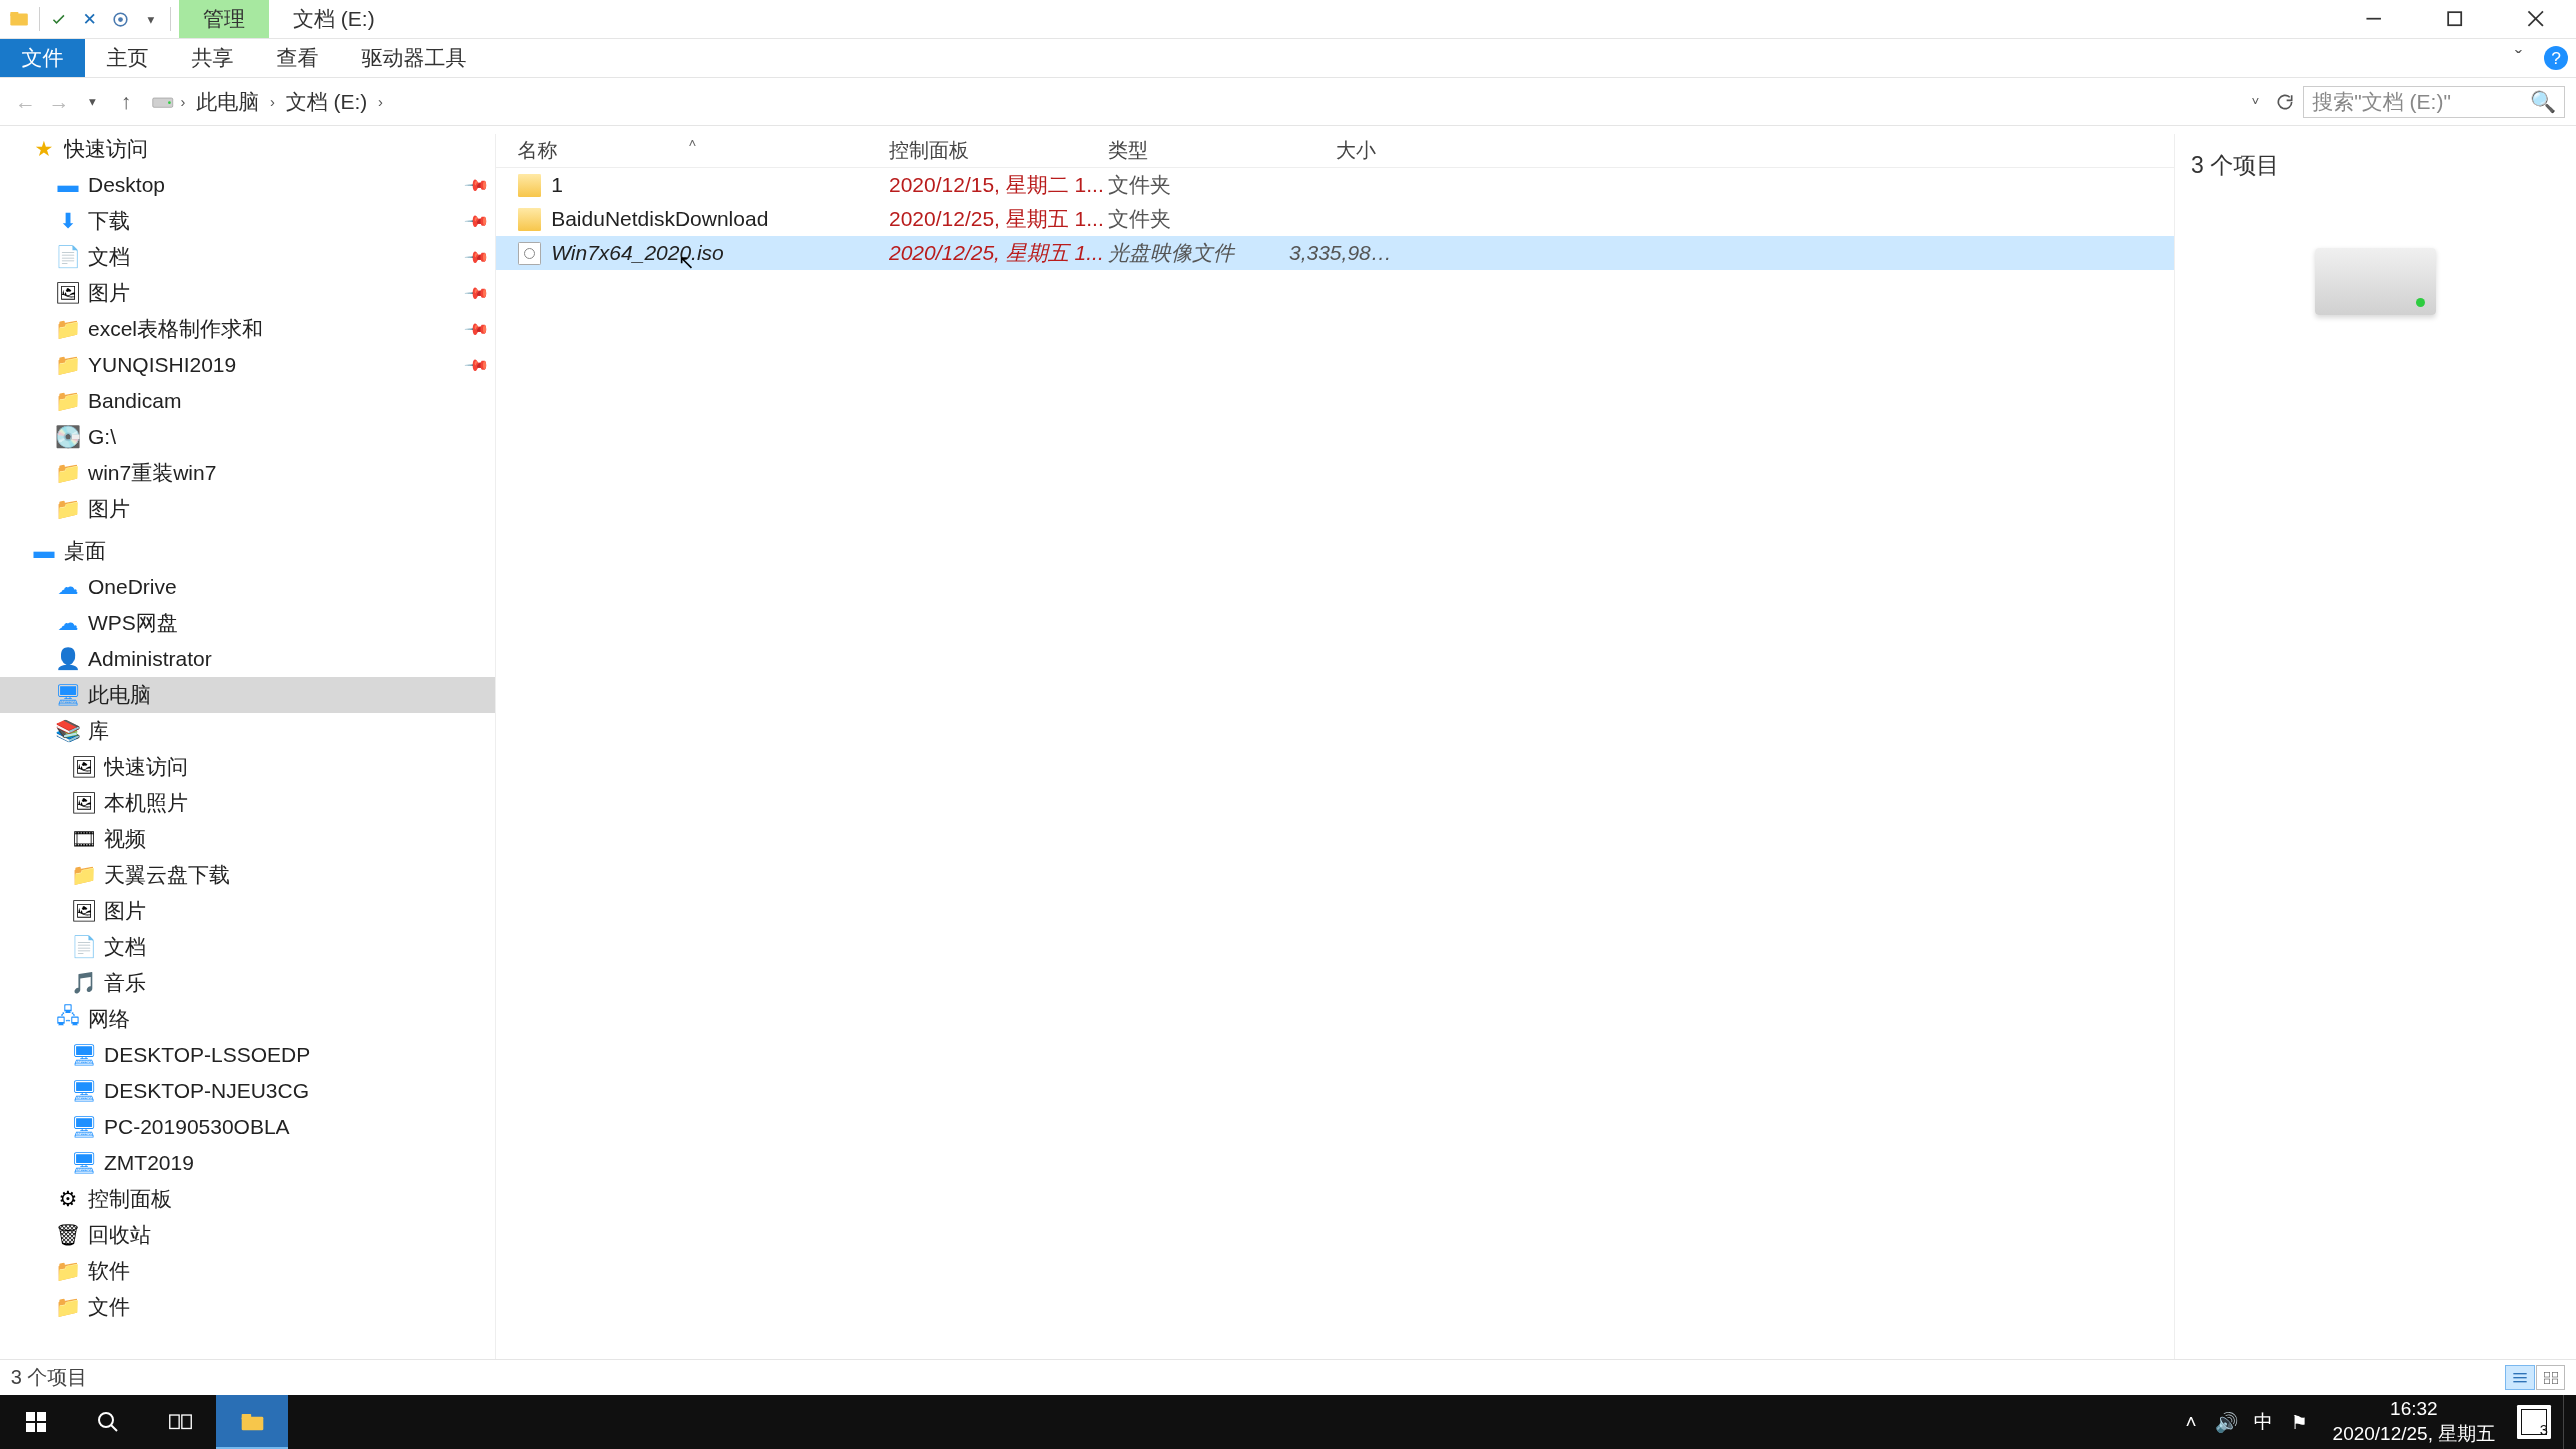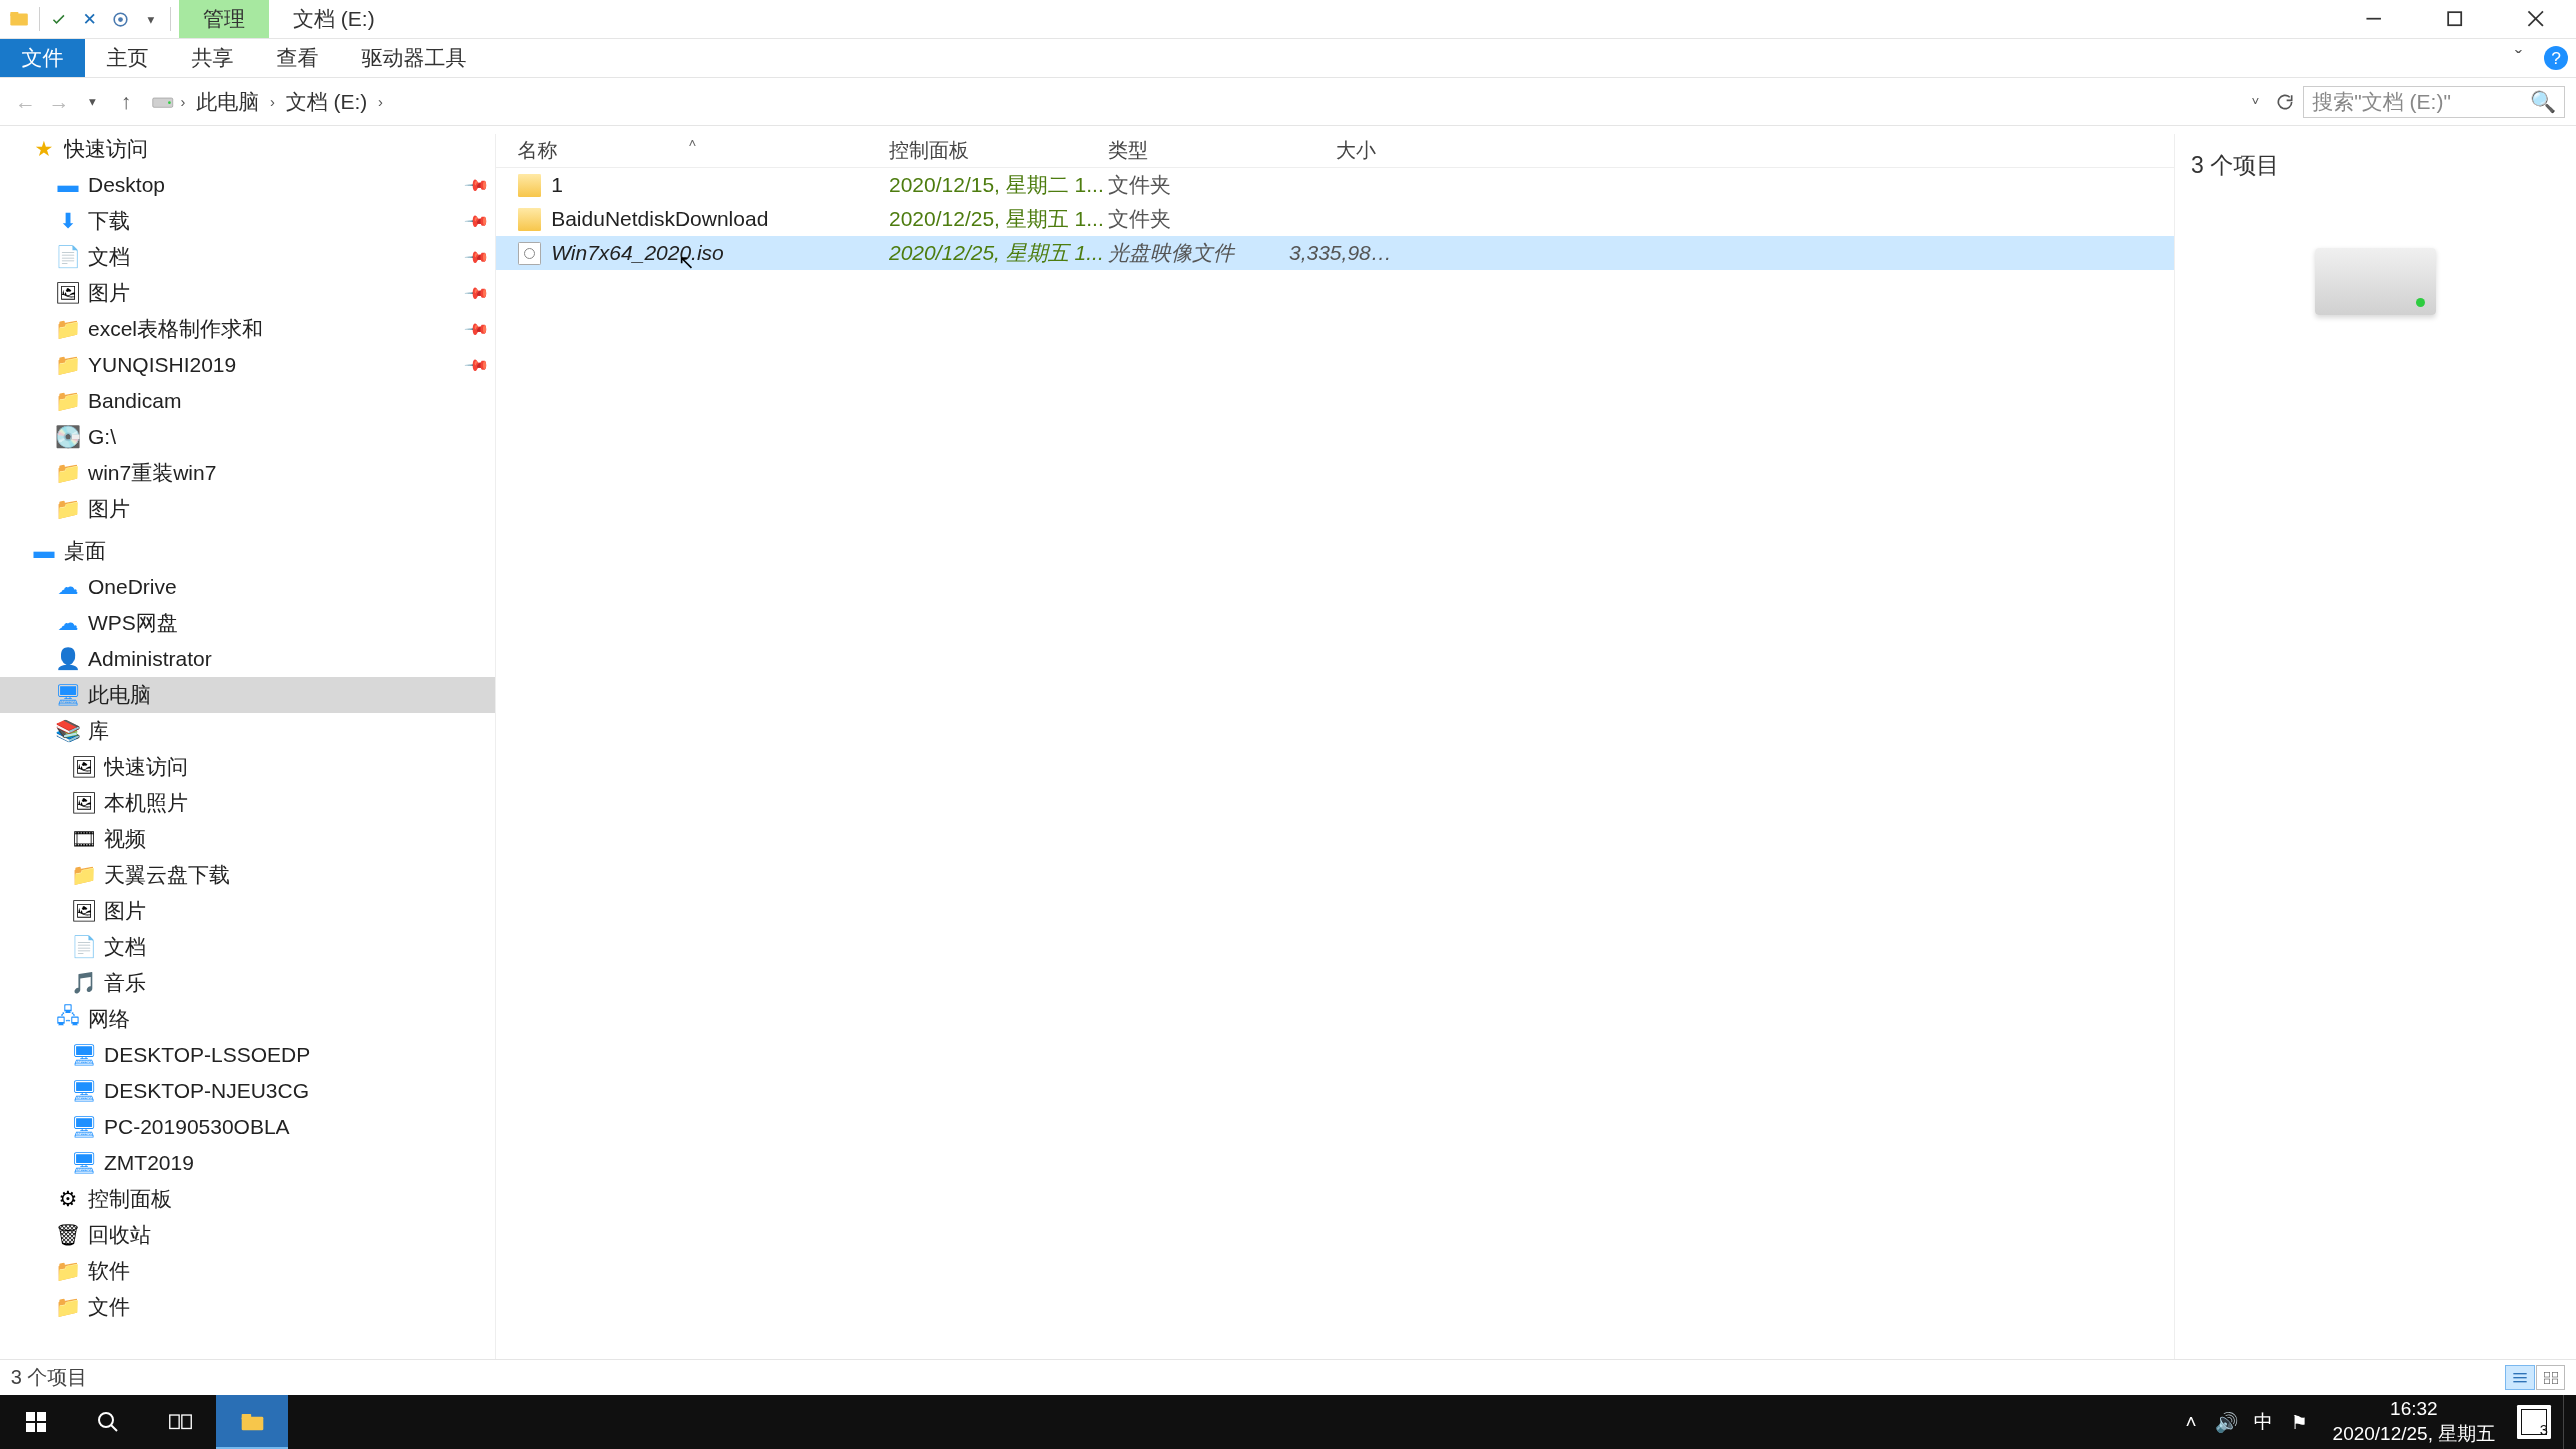--- a/index.html
+++ b/index.html
@@ -51,21 +51,21 @@
 .filelist { flex: 1; }
 .colhead { height: 34px; display: flex; align-items: center; border-bottom: 0.7px solid #eee; color: #444; font-size: 20px; position: relative; }
 .col-name { width: 393px; padding-left: 21.5px; display:flex; align-items:center; gap:4px; position: relative;}
 .sort-ind { position: absolute; top: -1.3px; left: 50%; transform: translateX(-50%); color: #666; font-size: 13.4px; }
 .col-date { width: 219px; }
 .col-type { width: 181px; }
 .col-size { width: 134px; text-align: center; }
 .row { height: 34px; display: flex; align-items: center; font-size: 21px; color: #222; }
 .row.selected { background: #cce8ff; font-style: italic; }
 .row .c-name { width: 393px; padding-left: 21.5px; display: flex; align-items: center; gap: 10.7px; }
-.row .c-date { width: 219px; color: #4d7c0f; white-space: nowrap; overflow: hidden; text-overflow: ellipsis; }
+.row .c-date { width: 219px; color: #b91c1c; white-space: nowrap; overflow: hidden; text-overflow: ellipsis; }
 .row .c-type { width: 181px; color: #555; }
 .row .c-size { width: 134px; color: #555; text-align: right; padding-right: 27px; white-space: nowrap; overflow: hidden; text-overflow: ellipsis;}
 .file-ico { width: 23px; height: 23px; }
 .folder-ico { background: linear-gradient(#ffe9a6,#f7c64b); border-radius: 1.3px; }
 .iso-ico { background: #fff; border: 0.7px solid #aaa; border-radius: 1.3px; position: relative; }
 .iso-ico::after { content:""; position:absolute; width:9.4px;height:9.4px;border:1.3px solid #888;border-radius:50%; left:5.4px; top:5.4px;}
 
 .preview { width: 402px; border-left: 0.7px solid #eee; padding: 16px; display: flex; flex-direction: column; align-items: center; }
 .preview-title { align-self: flex-start; font-size: 23px; color: #333; margin-bottom: 67px; }
 .drive-icon { width: 121px; height: 67px; background: linear-gradient(#f0f0f0,#d0d0d0); border-radius: 4px; position: relative; box-shadow: 0 2.7px 5.4px rgba(0,0,0,0.15); }

